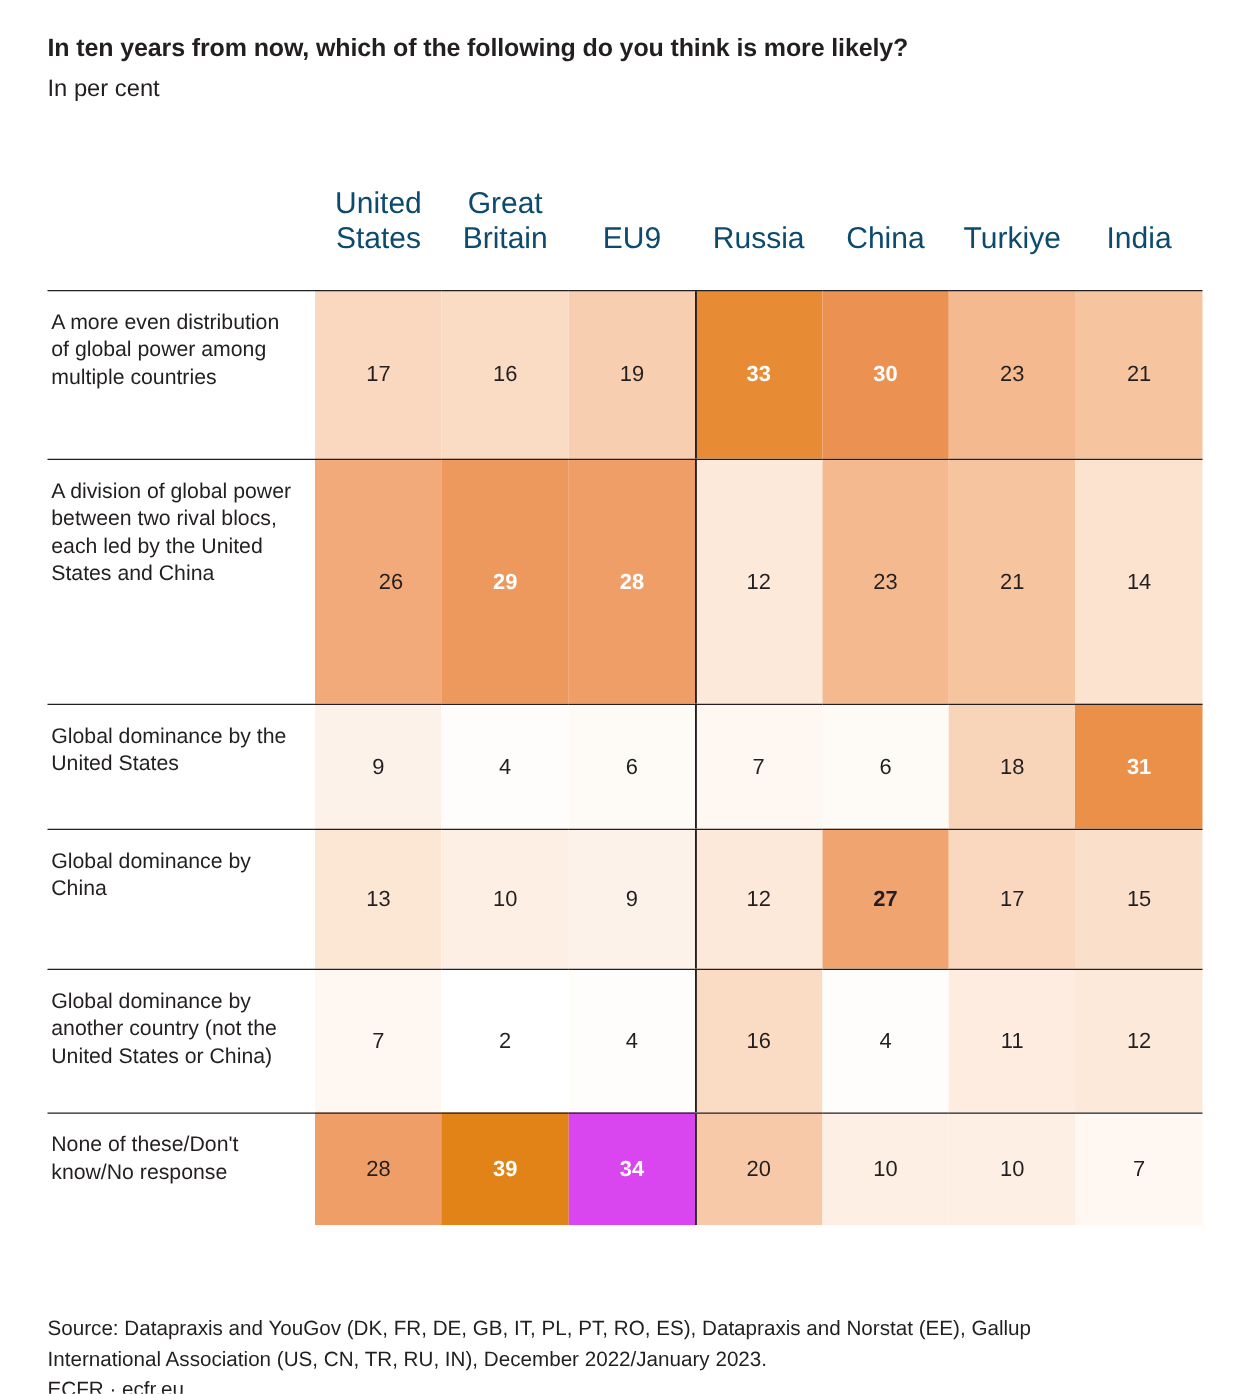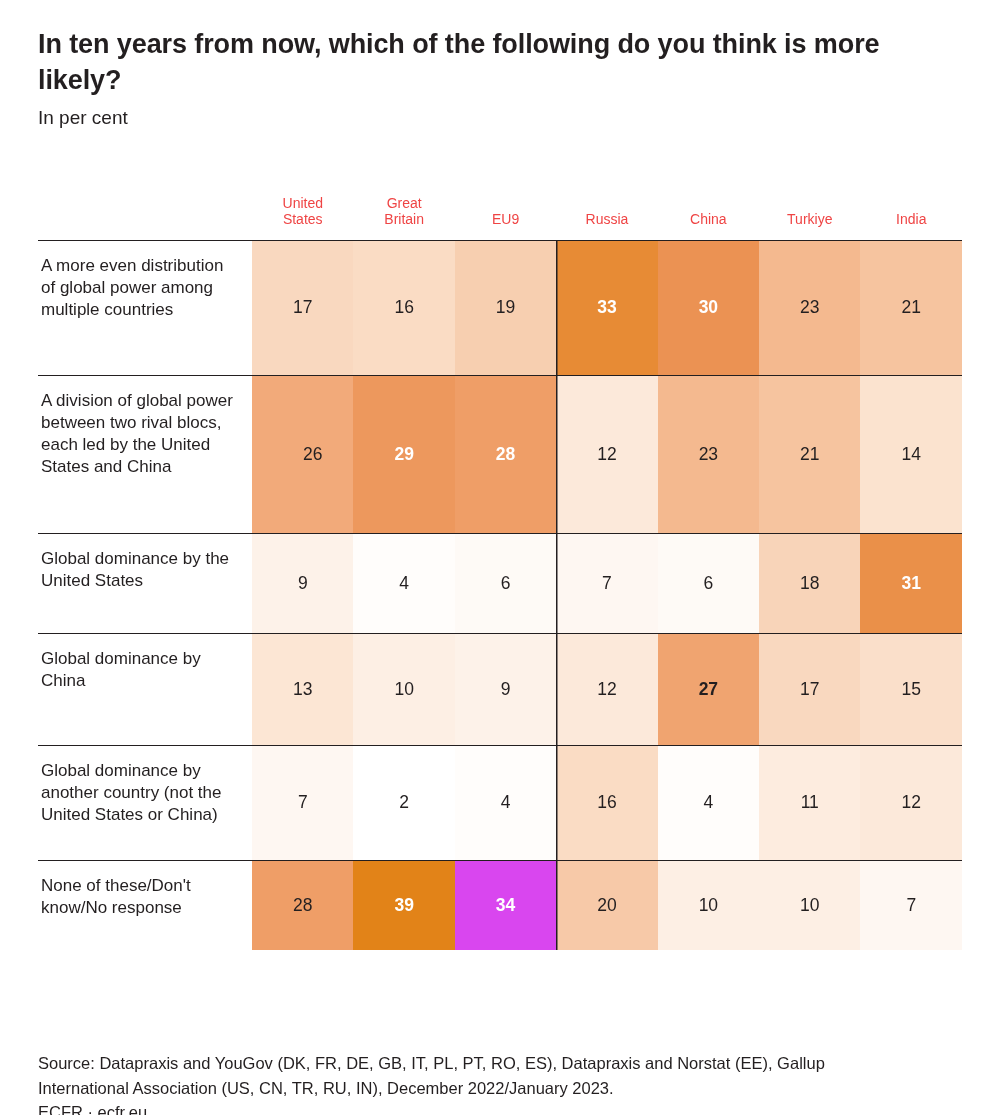--- a/index.html
+++ b/index.html
@@ -12,21 +12,21 @@
     color: #231f20;
     overflow: hidden;
   }
   .page {
     position: relative;
     width: 1000px;
     height: 1115px;
     padding: 0 38px;
   }
   .title {
-    font-size: 27px;
+    font-size: 20px;
     font-weight: bold;
     line-height: 1.35;
     letter-spacing: -0.1px;
     margin: 26px 0 0 0;
     max-width: 900px;
   }
   .subtitle {
     font-size: 19px;
     font-weight: normal;
     margin: 8px 0 16px 0;
@@ -35,25 +35,25 @@
   table.heat {
     border-collapse: collapse;
     margin-top: 66px;
     width: 924px;
     table-layout: fixed;
   }
   table.heat col.rowlabel { width: 214px; }
   table.heat col.datacol  { width: 101.4px; }
 
   thead th {
-    font-size: 14px;
+    font-size: 24px;
     font-weight: normal;
-    color: #ef4444;
+    color: #0c4a6e;
     vertical-align: bottom;
-    padding: 0 0 12px 0;
+    padding: 0 0 26px 0;
     line-height: 1.18;
     text-align: center;
   }
   thead th.rowhead { text-align: left; }
   .hdr-line { display: block; }
 
   tbody td {
     border-top: 1.4px solid #231f20;
     font-size: 17px;
     text-align: center;
@@ -144,21 +144,21 @@
         <td class="rowlabel">A more even distribution of global power among multiple countries</td>
         <td class="cell" style="background-color: rgb(249, 216, 191);">17</td>
         <td class="cell" style="background-color: rgb(250, 220, 196);">16</td>
         <td class="cell" style="background-color: rgb(247, 207, 176);">19</td>
         <td class="cell bold white divider-left" style="background-color: rgb(231, 139, 53);">33</td>
         <td class="cell bold white" style="background-color: rgb(235, 146, 83);">30</td>
         <td class="cell" style="background-color: rgb(244, 185, 143);">23</td>
         <td class="cell" style="background-color: rgb(246, 196, 159);">21</td>
       </tr>
 
-      <tr style="height:158px">
+      <tr style="height:196px">
         <td class="rowlabel">A division of global power between two rival blocs, each led by the United States and China</td>
         <td class="cell" style="background-color: rgb(242, 170, 122); padding-left: 20px;">26</td>
         <td class="cell bold white" style="background-color: rgb(237, 152, 93);">29</td>
         <td class="cell bold white" style="background-color: rgb(239, 158, 103);">28</td>
         <td class="cell divider-left" style="background-color: rgb(252, 233, 218);">12</td>
         <td class="cell" style="background-color: rgb(244, 185, 143);">23</td>
         <td class="cell" style="background-color: rgb(246, 196, 159);">21</td>
         <td class="cell" style="background-color: rgb(251, 227, 207);">14</td>
       </tr>
 

